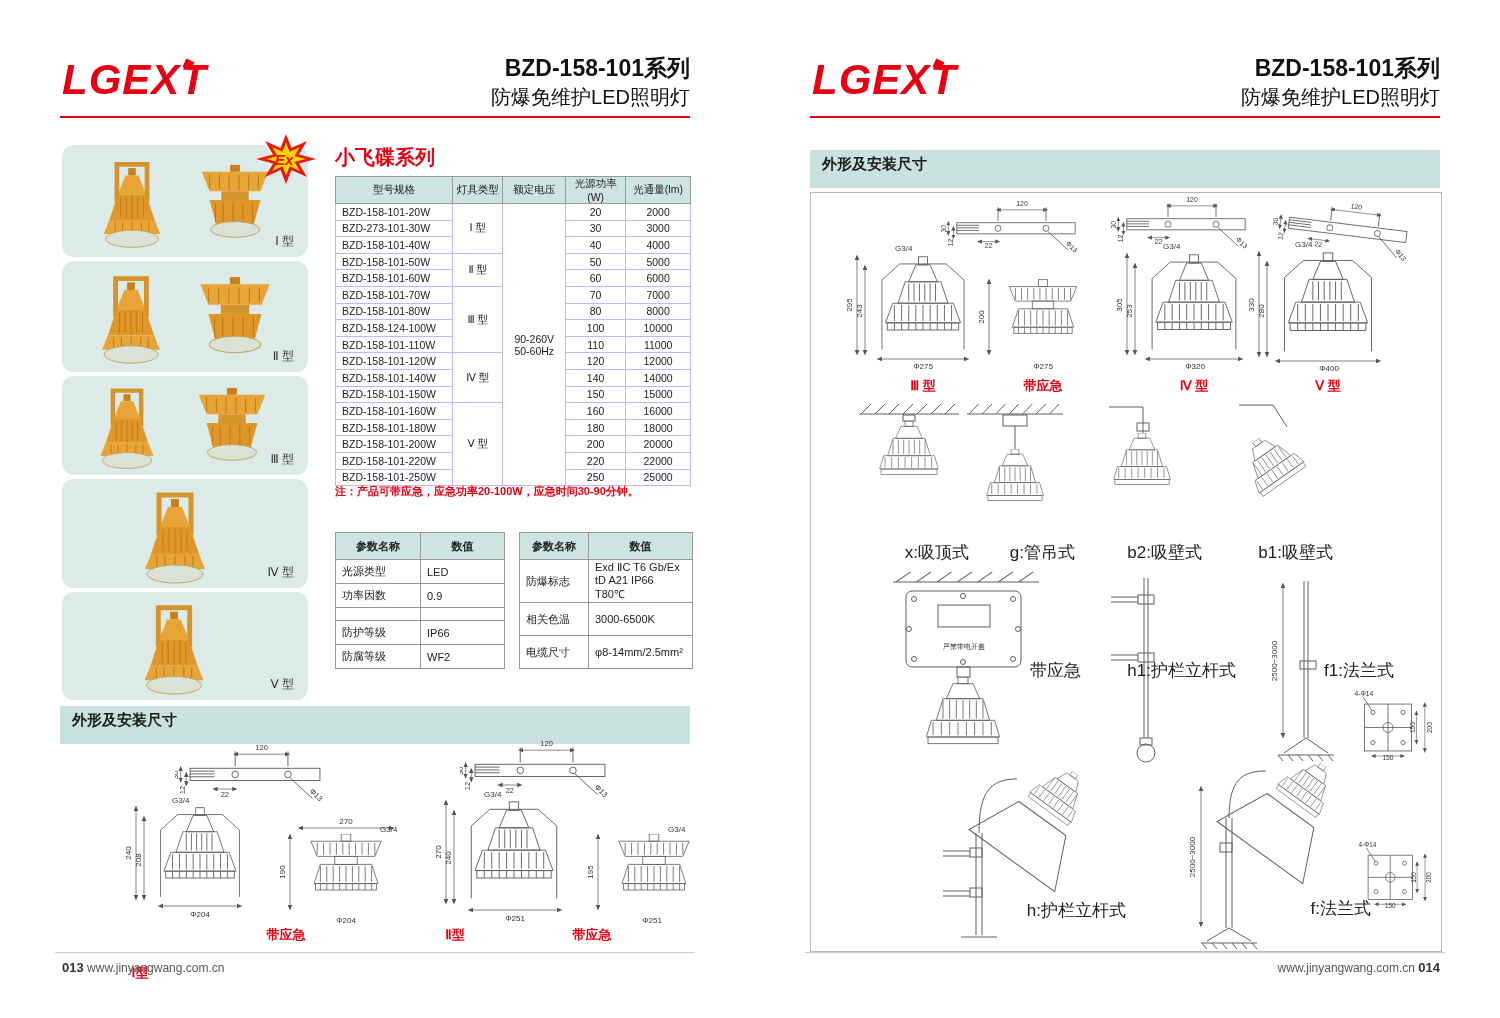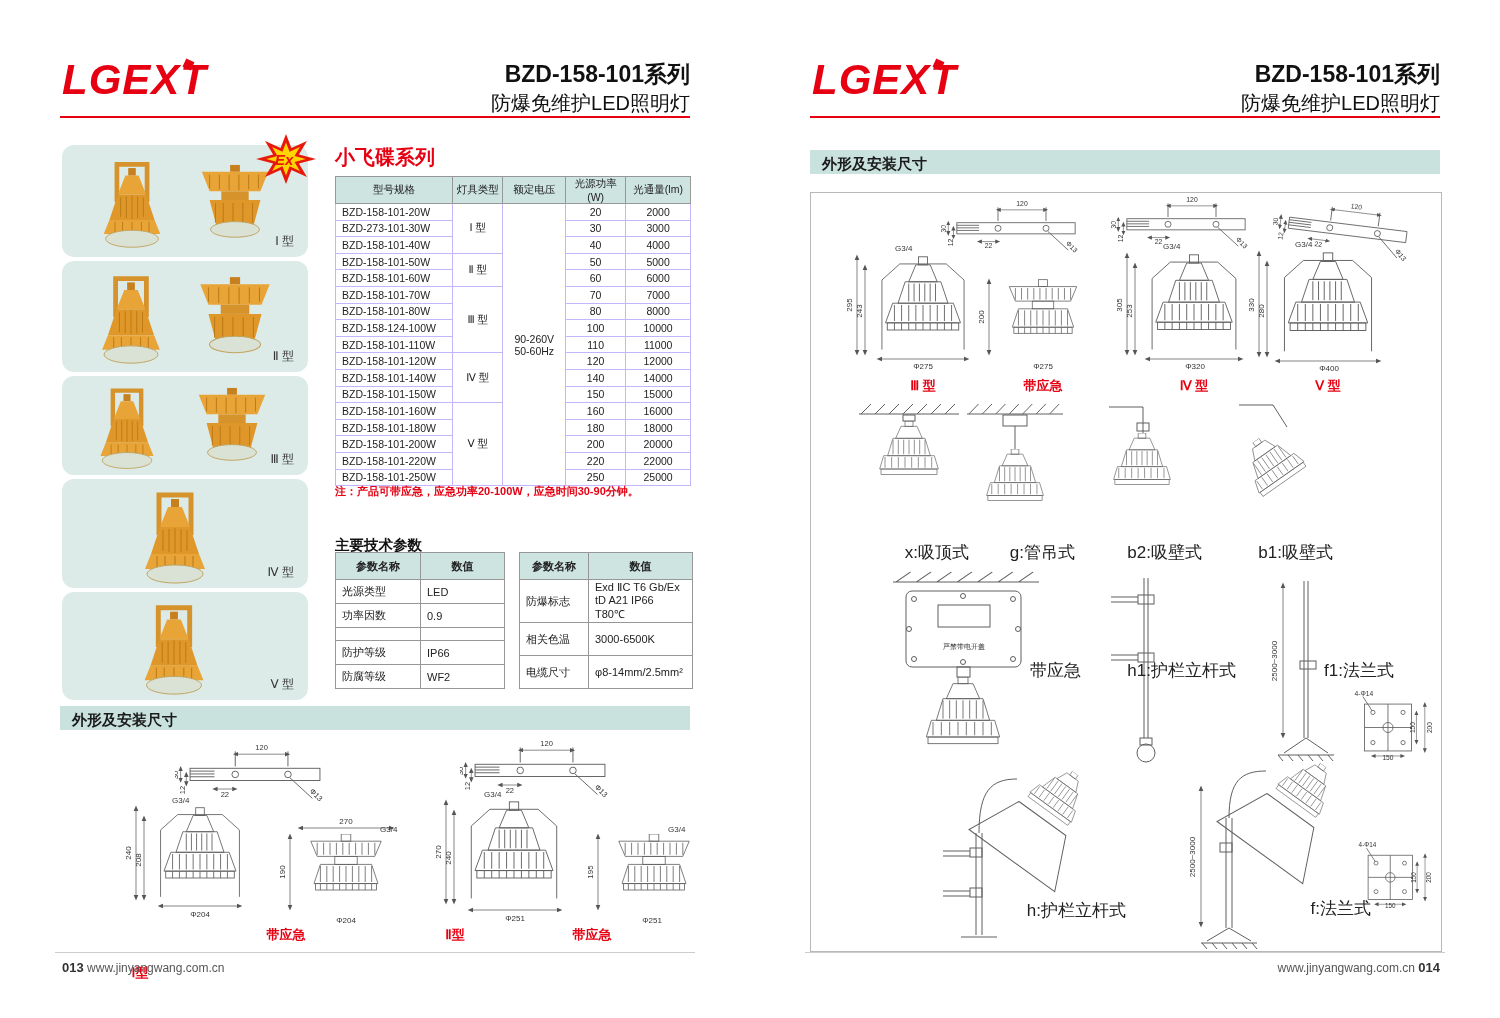--- a/index.html
+++ b/index.html
@@ -3,46 +3,46 @@
 <meta charset="utf-8">
 <style>
   html,body{margin:0;padding:0}
   body{width:1500px;height:1018px;position:relative;background:#fff;font-family:"Liberation Sans",sans-serif;overflow:hidden;color:#222}
   .page{position:absolute;top:0;width:750px;height:1018px}
   #pageL{left:0}
   #pageR{left:750px}
   
   .logo{position:absolute;left:62px;top:56px;font-size:42px;font-weight:bold;font-style:italic;color:#e60012;letter-spacing:1px}
   .logo-acc{position:absolute;left:122px;top:4px;width:9px;height:9px;background:#e60012;transform:rotate(24deg)}
-  .htitle{position:absolute;right:60px;top:60px;text-align:right;color:#111;line-height:1.3}
+  .htitle{position:absolute;right:60px;top:54px;text-align:right;color:#111;line-height:1.3}
   .htitle .l1{font-size:23px;font-weight:bold}
   .htitle .l2{font-size:20px;font-weight:normal}
   .redrule{position:absolute;left:60px;top:116px;width:630px;height:2px;background:#e60012}
   
   .card{position:absolute;left:62px;width:246px;background:#dcebe8;border-radius:12px}
   .card .tlabel{position:absolute;right:14px;bottom:7px;font-size:12px;color:#333}
   .card svg.ph{position:absolute}
   .exbadge{position:absolute;right:-10px;top:-14px}
   
   .series-title{position:absolute;left:335px;top:144px;font-size:20px;font-weight:bold;color:#e60012}
   table{border-collapse:collapse}
   .spec{position:absolute;left:335px;top:176px;width:356px;font-size:10.5px}
   .spec th{background:#cde4e0;border:1px solid #979797;height:25px;font-weight:normal;color:#222;padding:0 1px}
   .spec td{border:1px solid #c4b5fd;height:15.6px;text-align:center;padding:0 2px;color:#222}
   .spec td.model{text-align:left;padding-left:6px}
   .note{position:absolute;left:335px;top:484px;font-size:11px;font-weight:bold;color:#e60012}
   .tech-title{position:absolute;left:335px;top:536px;font-size:14.5px;font-weight:bold;color:#111}
-  .techwrap{position:absolute;left:335px;top:552px;display:flex;gap:14px}
+  .techwrap{position:absolute;left:335px;top:532px;display:flex;gap:14px}
   .tech{font-size:11px}
   .tech th{background:#cde4e0;border:1px solid #979797;height:24px;font-weight:bold}
   .tech td{border:1px solid #979797;height:23px;padding:0 6px;text-align:left}
   .tech td.pn{text-align:left}
   .tech .sp td{height:12px}
   
-  .banner{position:absolute;left:60px;width:630px;height:24px;background:#c9e2de;color:#1b1b1b;font-weight:bold;font-size:15px;line-height:28px;padding-left:12px;box-sizing:border-box}
+  .banner{position:absolute;left:60px;width:630px;height:38px;background:#c9e2de;color:#1b1b1b;font-weight:bold;font-size:15px;line-height:28px;padding-left:12px;box-sizing:border-box}
   
   .ln{stroke:#5f5f5f;fill:none;stroke-width:1}
   .dim{font-size:8px;fill:#333;stroke:none;font-family:"Liberation Sans",sans-serif}
   .mid{text-anchor:middle}
   .dimline{stroke:#666;stroke-width:0.8;marker-start:url(#arr);marker-end:url(#arr)}
   .dL{position:absolute;width:84px;text-align:center;font-weight:bold;color:#e60012;font-size:13px}
   .bL{position:absolute;width:120px;text-align:right;color:#222;font-size:17px}
   .dbox{position:absolute;left:60px;top:192px;width:630px;height:758px;border:1px solid #b8b8b8;background:#fff}
   
   .footline{position:absolute;left:55px;top:952px;width:640px;border-top:1px solid #ccc}

